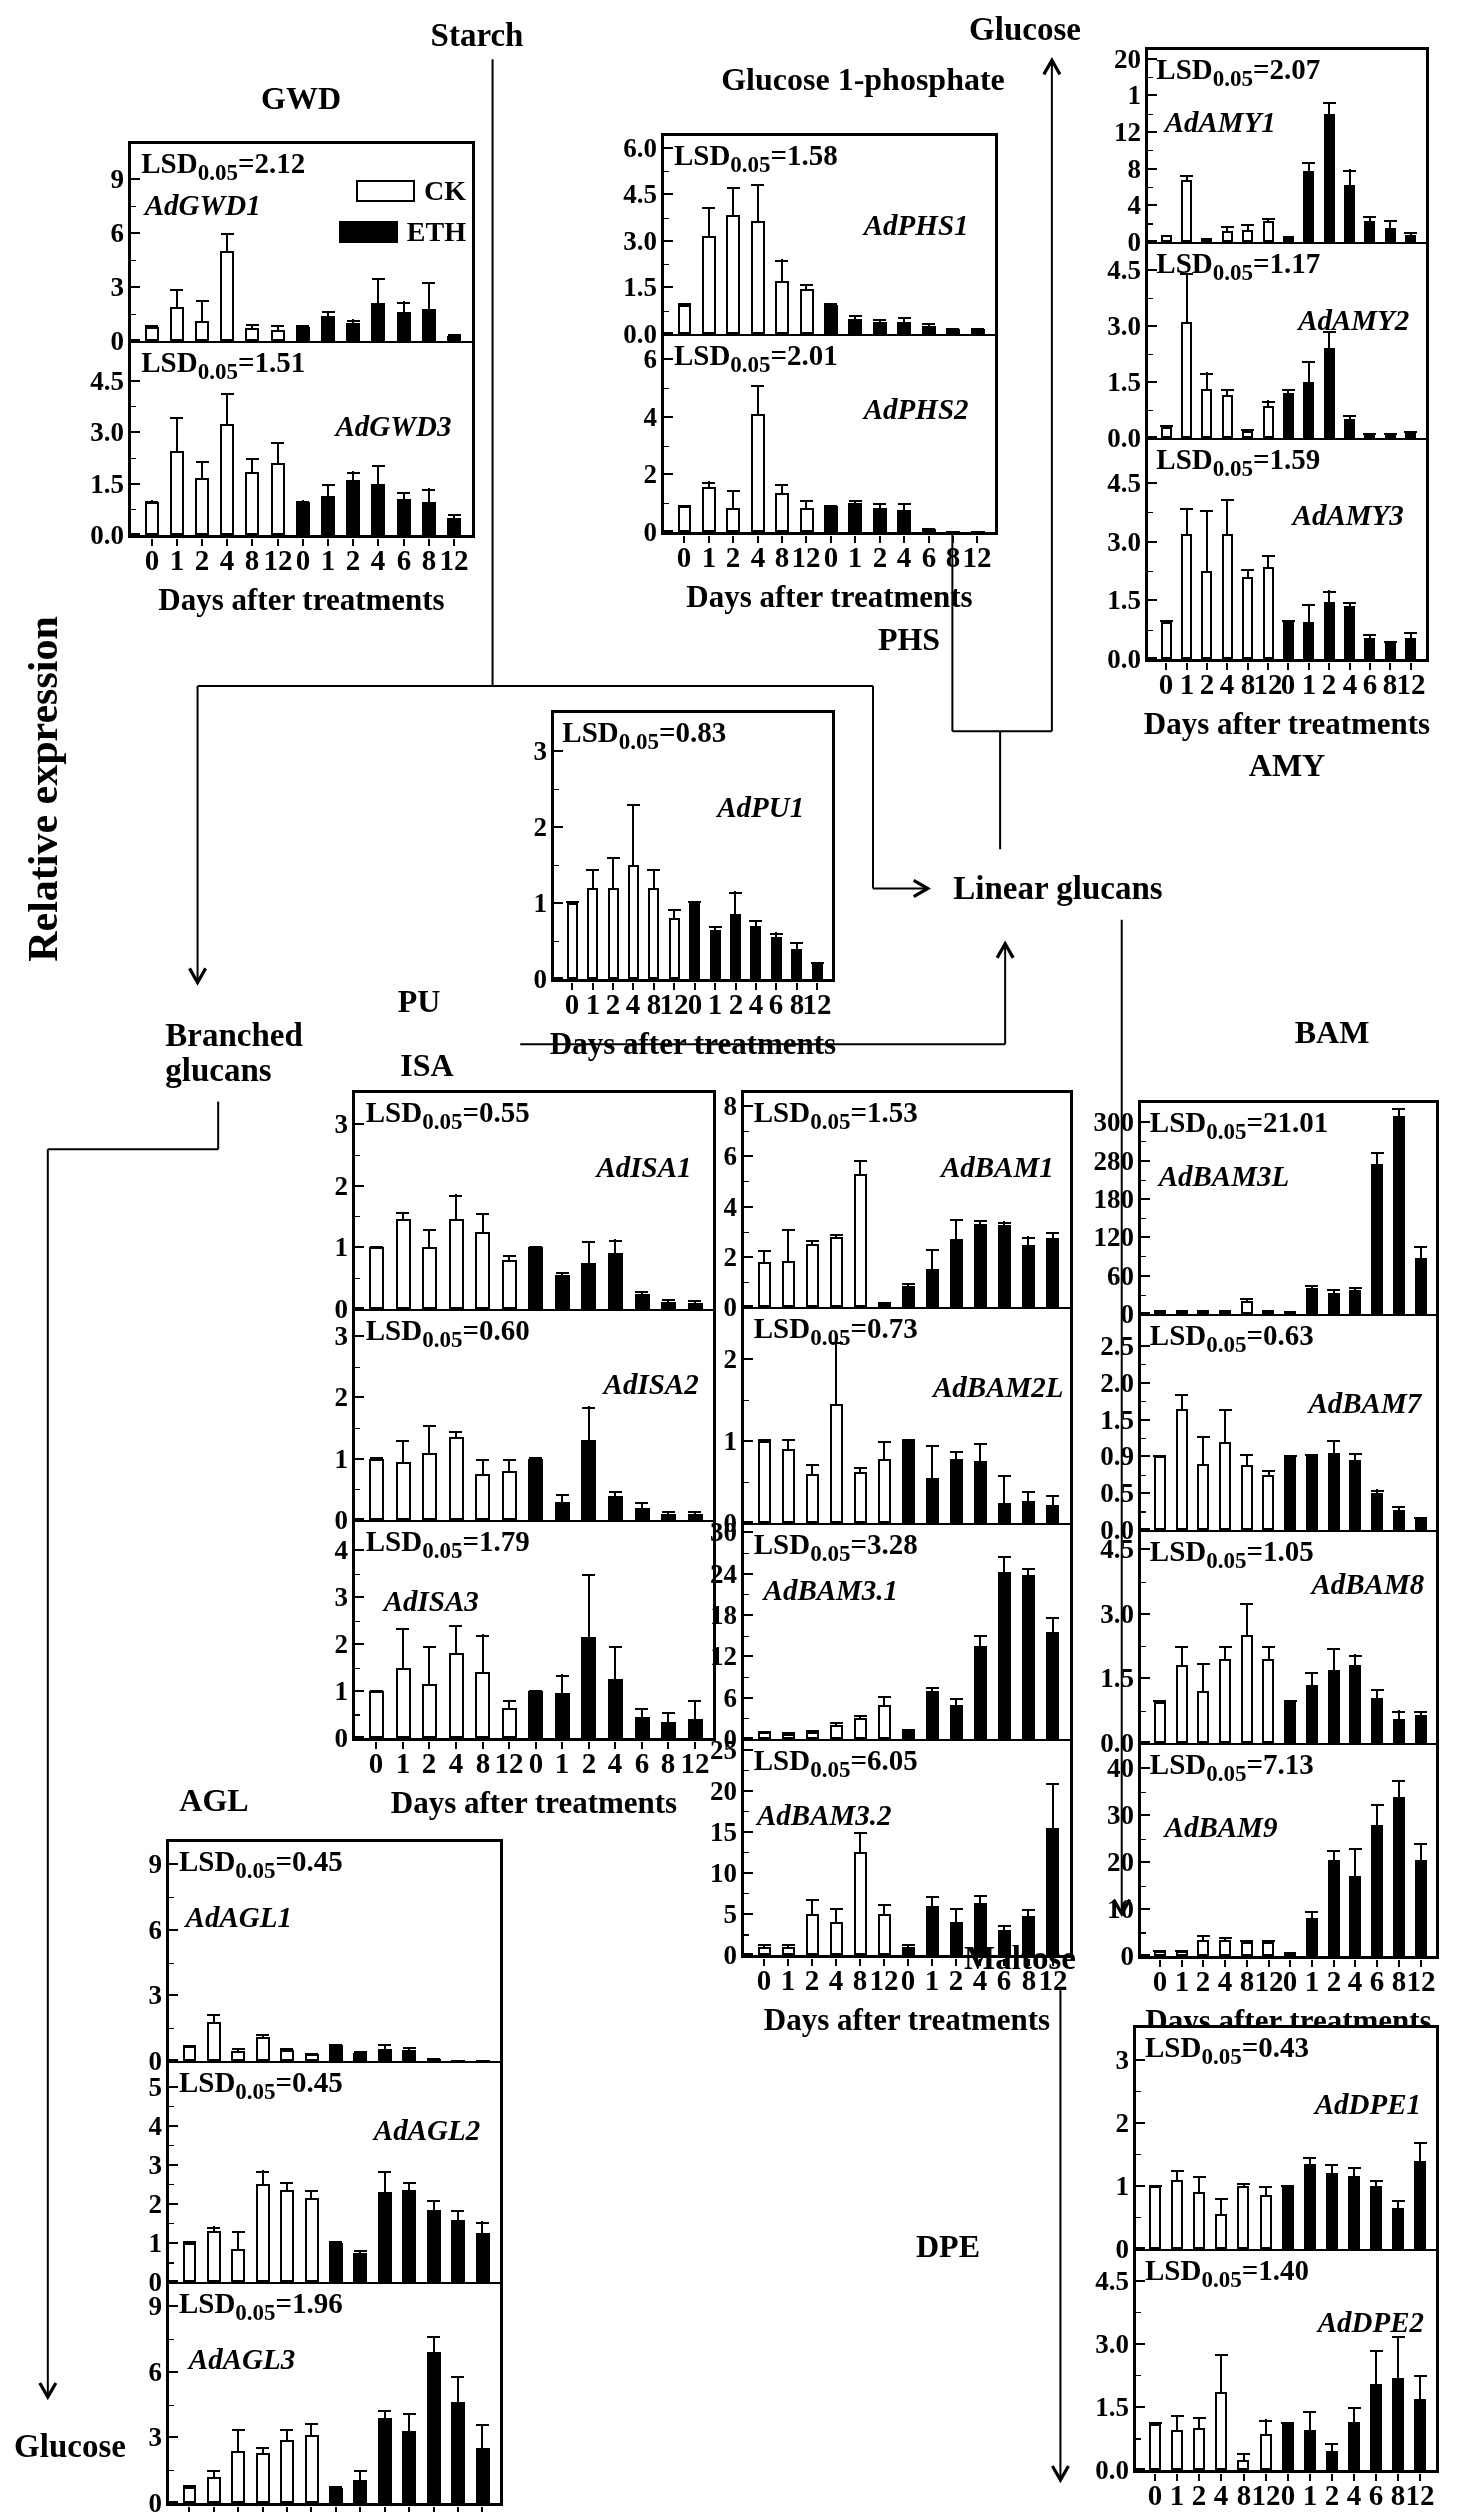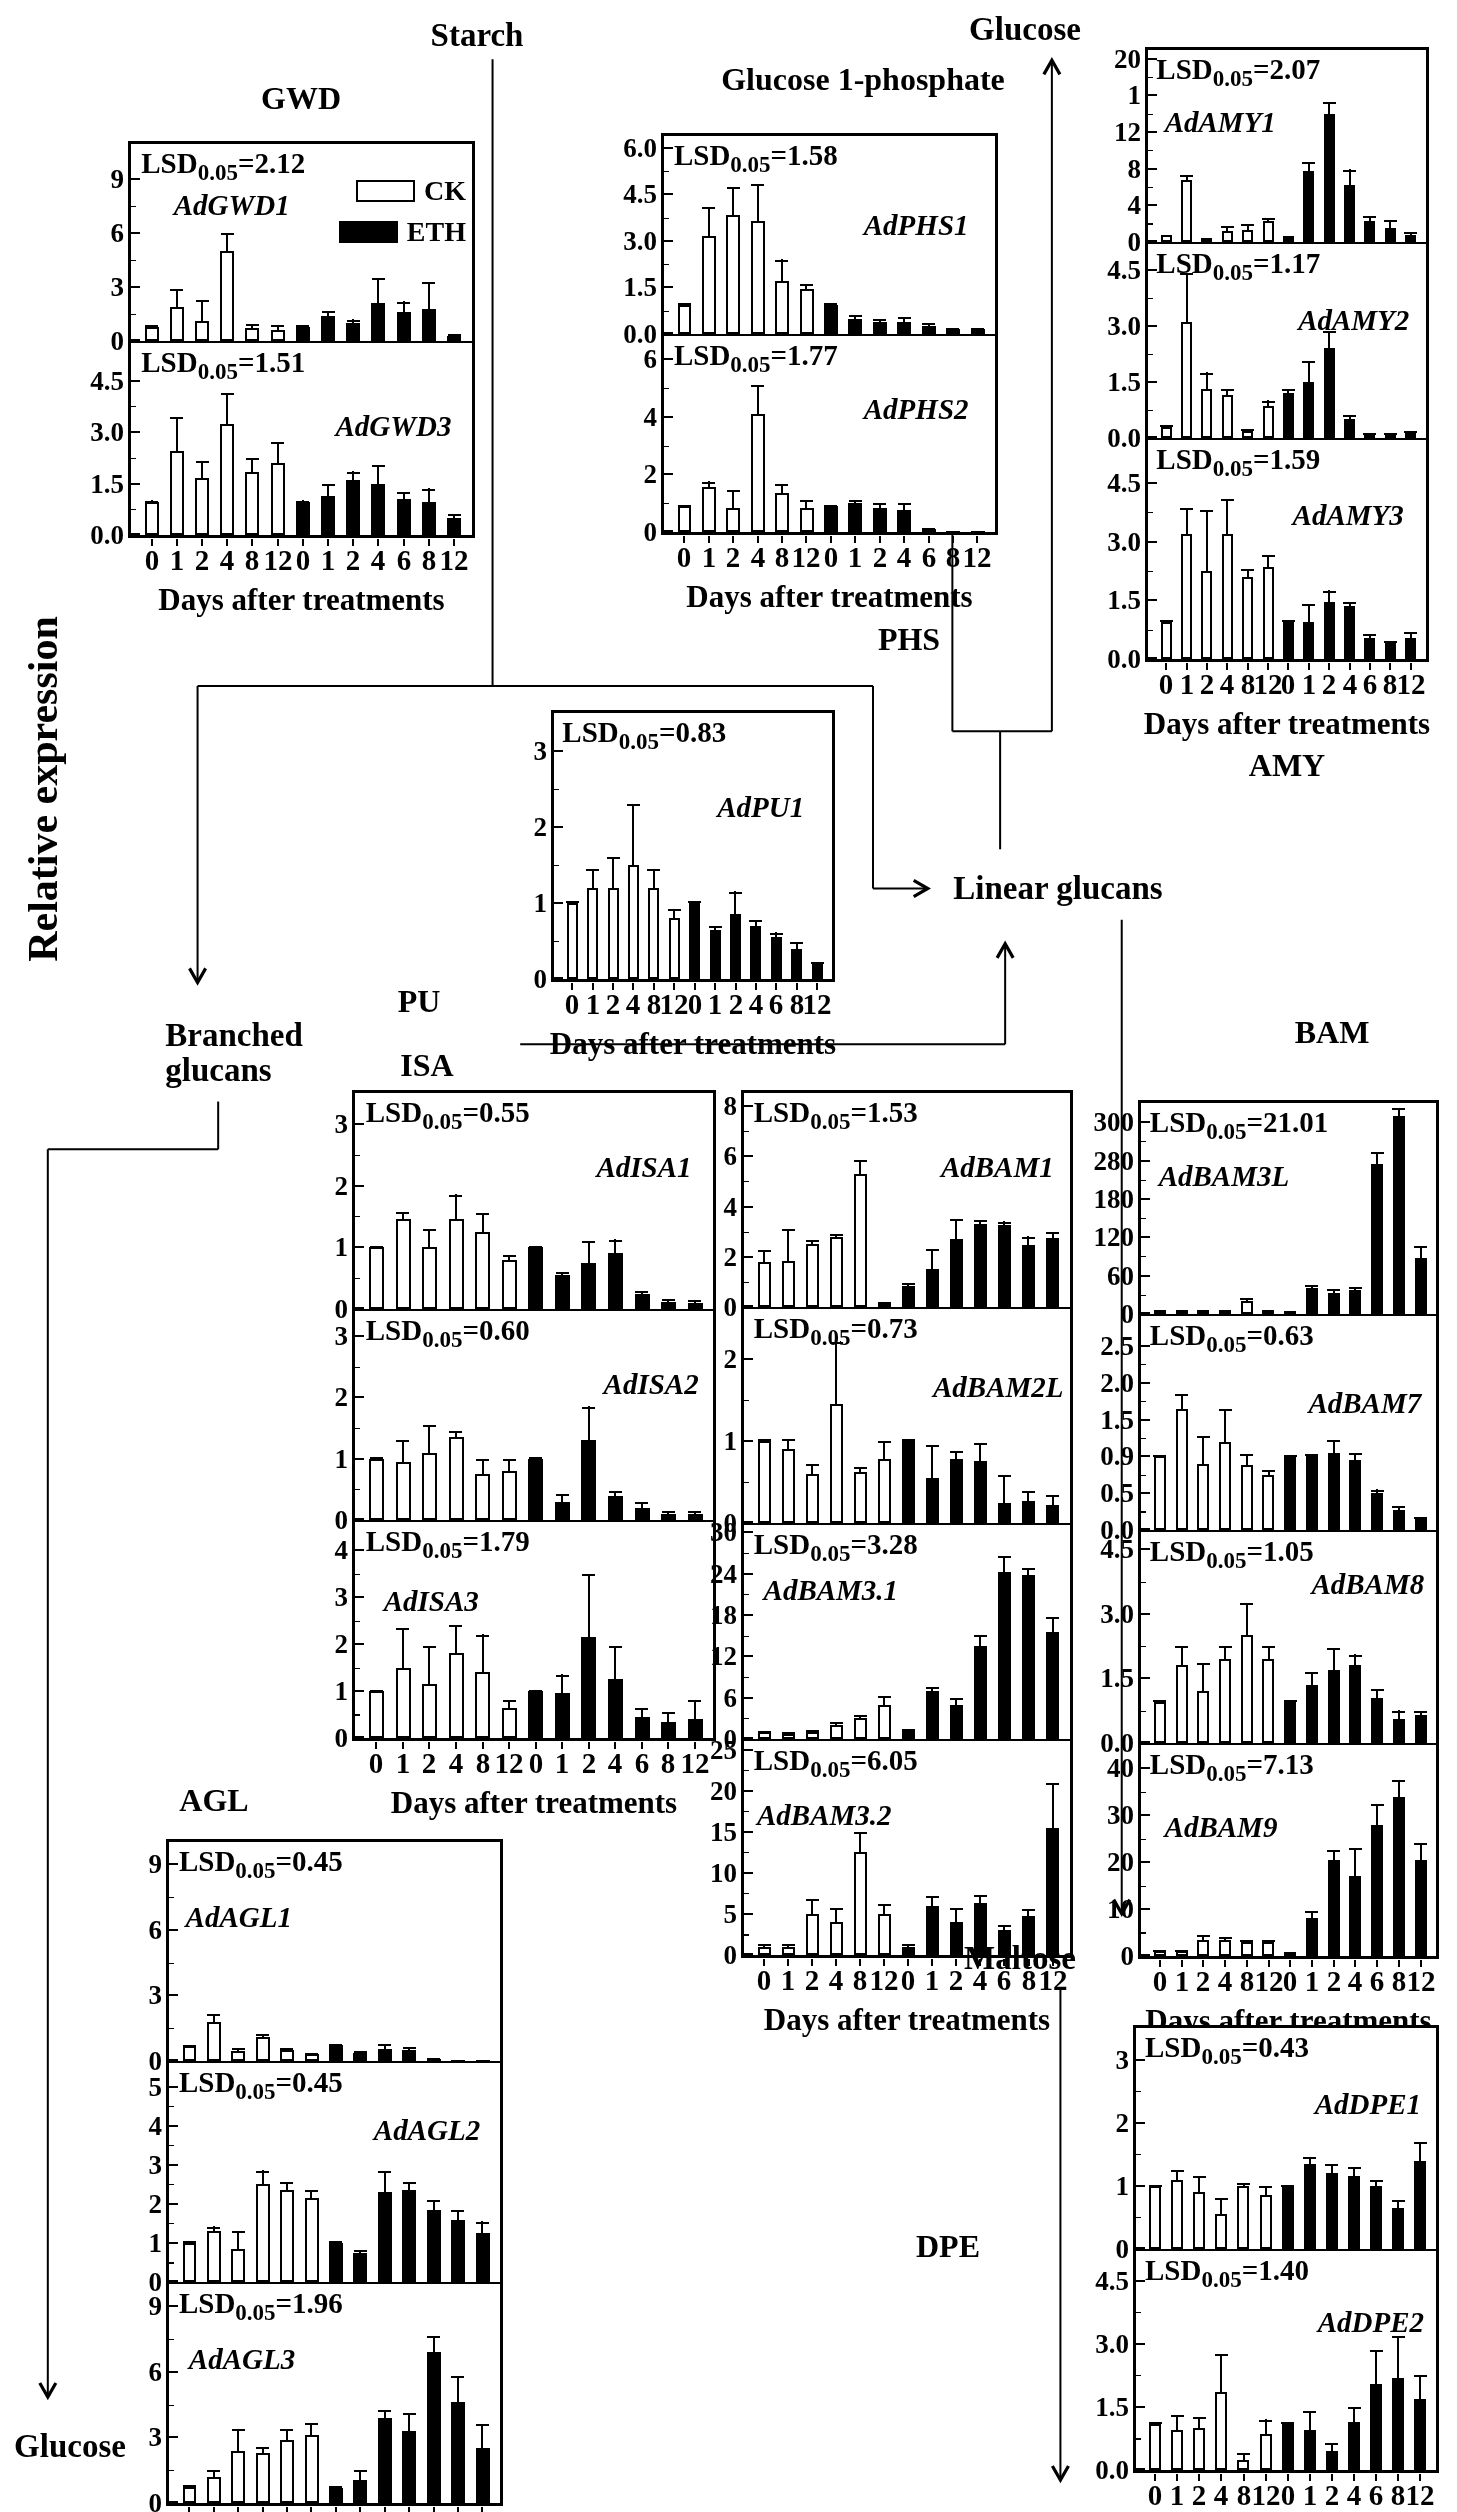--- a/index.html
+++ b/index.html
@@ -135,21 +135,21 @@
             <div class="whisk" style="left: 272px; bottom: 29px; height: 10.8px;"></div>
             <div class="wcap" style="left: 266px; bottom: 37px;"></div>
             <div class="bar eth" style="left: 266px; width: 14px; height: 29px;"></div>
             <div class="whisk" style="left: 297px; bottom: 32px; height: 27px;"></div>
             <div class="wcap" style="left: 291px; bottom: 57px;"></div>
             <div class="bar eth" style="left: 291px; width: 14px; height: 32px;"></div>
             <div class="whisk" style="left: 322px; bottom: 5.4px; height: 1.8px;"></div>
             <div class="wcap" style="left: 317px; bottom: 5.2px;"></div>
             <div class="bar eth" style="left: 316px; width: 14px; height: 5.4px;"></div>
             <div class="lsd" style="left: 3%; top: 5px;"><span>LSD</span><sub>0.05</sub><span>=2.12</span></div>
-            <div class="gene" style="top: 24%; left: 4%; margin-left: 29px;">AdGWD1</div>
+            <div class="gene" style="top: 24%; left: 4%;">AdGWD1</div>
             <div class="legend">
               <div class="legrow">
                 <span class="sw ck"></span>
                 <span>CK</span>
               </div>
               <div class="legrow">
                 <span class="sw eth"></span>
                 <span>ETH</span>
               </div>
             </div>
@@ -339,21 +339,21 @@
             <div class="wcap" style="left: 209px; bottom: 27px;"></div>
             <div class="bar eth" style="left: 209px; width: 13.6px; height: 24.5px;"></div>
             <div class="whisk" style="left: 239px; bottom: 21.6px; height: 7.2px;"></div>
             <div class="wcap" style="left: 234px; bottom: 27px;"></div>
             <div class="bar eth" style="left: 233px; width: 13.6px; height: 21.6px;"></div>
             <div class="whisk" style="left: 264px; bottom: 2.9px; height: 1.4px;"></div>
             <div class="wcap" style="left: 258px; bottom: 2.3px;"></div>
             <div class="bar eth" style="left: 258px; width: 13.6px; height: 2.9px;"></div>
             <div class="bar eth" style="left: 282px; width: 13.6px; height: 1.4px;"></div>
             <div class="bar eth" style="left: 307px; width: 13.6px; height: 1.4px;"></div>
-            <div class="lsd" style="left: 3%; top: 5px;"><span>LSD</span><sub>0.05</sub><span>=1.77</span></div>
+            <div class="lsd" style="left: 3%; top: 5px;"><span>LSD</span><sub>0.05</sub><span>=2.01</span></div>
             <div class="gene" style="top: 30%; right: 8%;">AdPHS2</div>
           </div>
         </div>
         <div class="xrow">
           <div class="xt" style="left: 22px;"></div>
           <span class="xl" style="left: 23px;">0</span>
           <div class="xt" style="left: 47px;"></div>
           <span class="xl" style="left: 48px;">1</span>
           <div class="xt" style="left: 71px;"></div>
           <span class="xl" style="left: 72px;">2</span>

